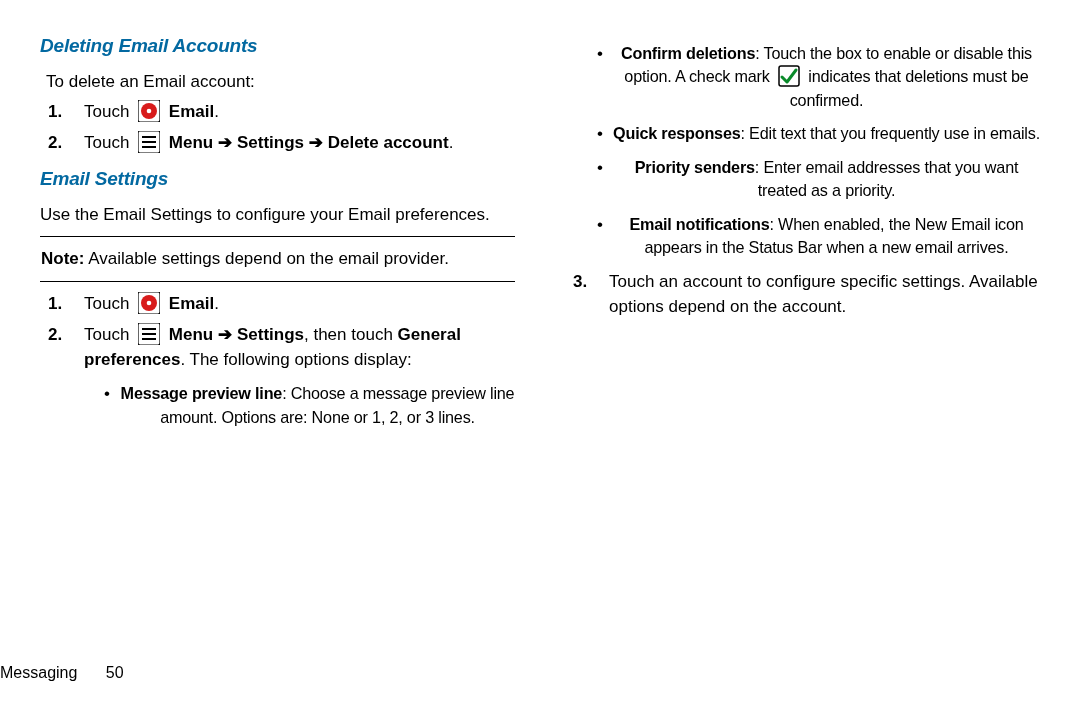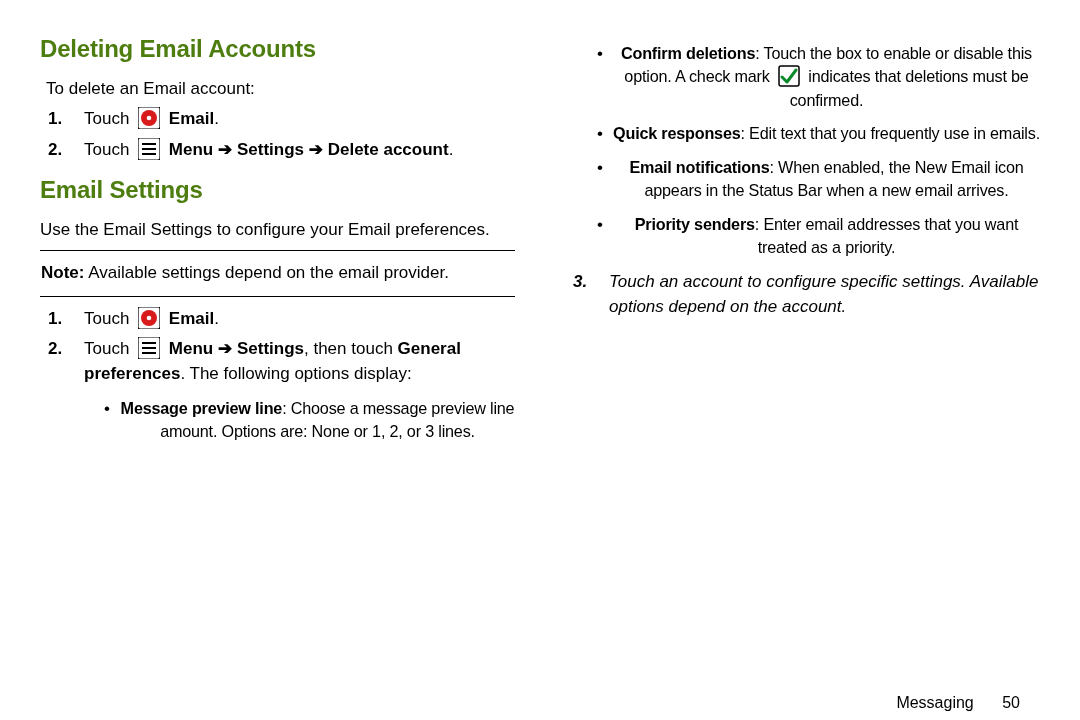--- a/index.html
+++ b/index.html
@@ -17,23 +17,24 @@
     padding: 32px 40px 20px 40px;
     height: 660px;
     gap: 50px;
   }
   .col {
     flex: 1 1 50%;
     font-size: 17px;
     line-height: 1.45;
   }
   h3.sub {
+    font-style: italic;
     font-weight: bold;
-    color: #4d7c0f;
-    font-size: 24px;
+    color: #0369a1;
+    font-size: 19px;
     margin: 0 0 10px 0;
     letter-spacing: -0.2px;
   }
   .intro {
     margin: 2px 0 0 6px;
   }
   ol.steps {
     list-style: none;
     counter-reset: step;
     margin: 2px 0 10px 0;
@@ -55,21 +56,20 @@
     list-style: none;
     counter-reset: step 2;
     margin: 0;
     padding: 0 0 0 30px;
   }
   ol.sub3 > li {
     counter-increment: step;
     position: relative;
     margin: 10px 0 0 0;
     padding-left: 14px;
-    font-style: italic;
   }
   ol.sub3 > li::before {
     content: counter(step) ".";
     position: absolute;
     left: -22px;
     font-weight: bold;
   }
   ul.bullets {
     list-style: none;
     margin: 6px 0 0 0;
@@ -104,25 +104,23 @@
   }
   .rule {
     border: 0;
     border-top: 1.5px solid #000;
     margin: 8px 0 10px 0;
   }
   .note {
     margin: 10px 1px;
   }
   .footer {
-    text-align: right;
     padding: 4px 60px 0 0;
     font-size: 16px;
     color: #000;
-    margin-top: 30px;
   }
   .footer .label { margin-right: 24px; }
 </style>
 </head>
 <body>
 
 <div class="page">
 
   <div class="col">
     <h3 class="sub">Deleting Email Accounts</h3>
@@ -202,24 +200,24 @@
           <svg viewBox="0 0 22 22">
               <rect x="1" y="1" width="20" height="20" rx="2" fill="#fff" stroke="#000" stroke-width="1.5"></rect>
               <path d="M4 12 L9 17 L18 5" stroke="#0a8a2a" stroke-width="3" fill="none" stroke-linecap="round" stroke-linejoin="round"></path>
             </svg>
         </span><span> indicates that deletions must be confirmed.</span>
       </li>
       <li>
         <strong>Quick responses</strong><span>: Edit text that you frequently use in emails.</span>
       </li>
       <li>
+        <strong>Priority senders</strong><span>: Enter email addresses that you want treated as a priority.</span>
+      </li>
+      <li>
         <strong>Email notifications</strong><span>: When enabled, the New Email icon appears in the Status Bar when a new email arrives.</span>
-      </li>
-      <li>
-        <strong>Priority senders</strong><span>: Enter email addresses that you want treated as a priority.</span>
       </li>
     </ul>
 
     <ol class="sub3">
       <li>
         <span>Touch an account to configure specific settings. Available options depend on the account.</span>
       </li>
     </ol>
   </div>
 </div>

